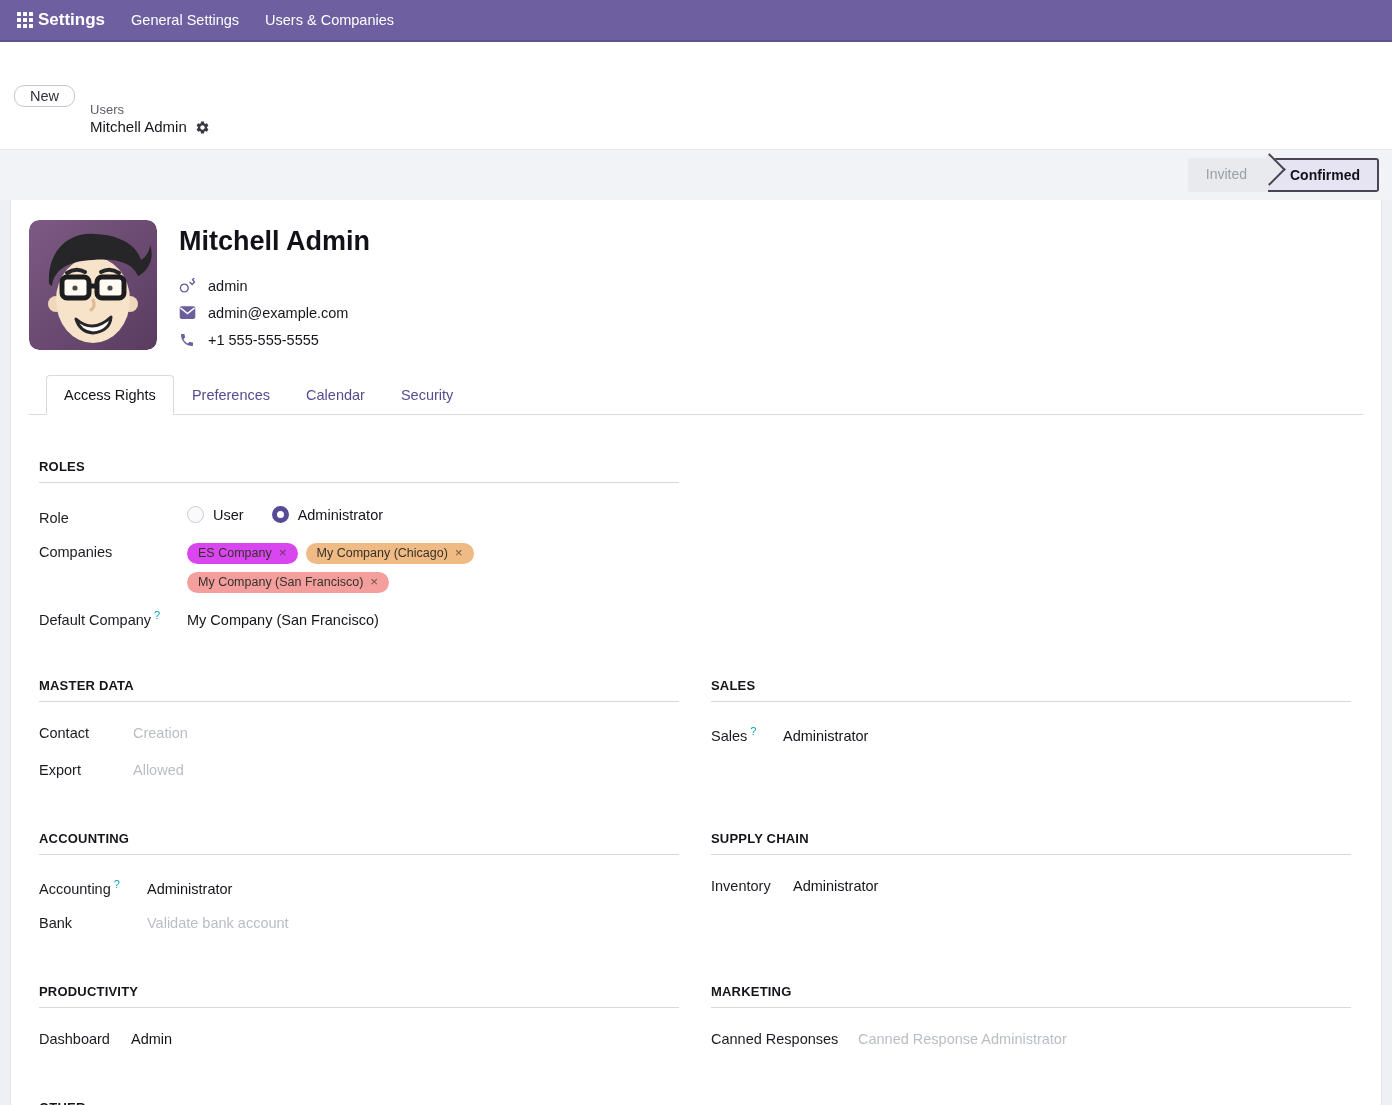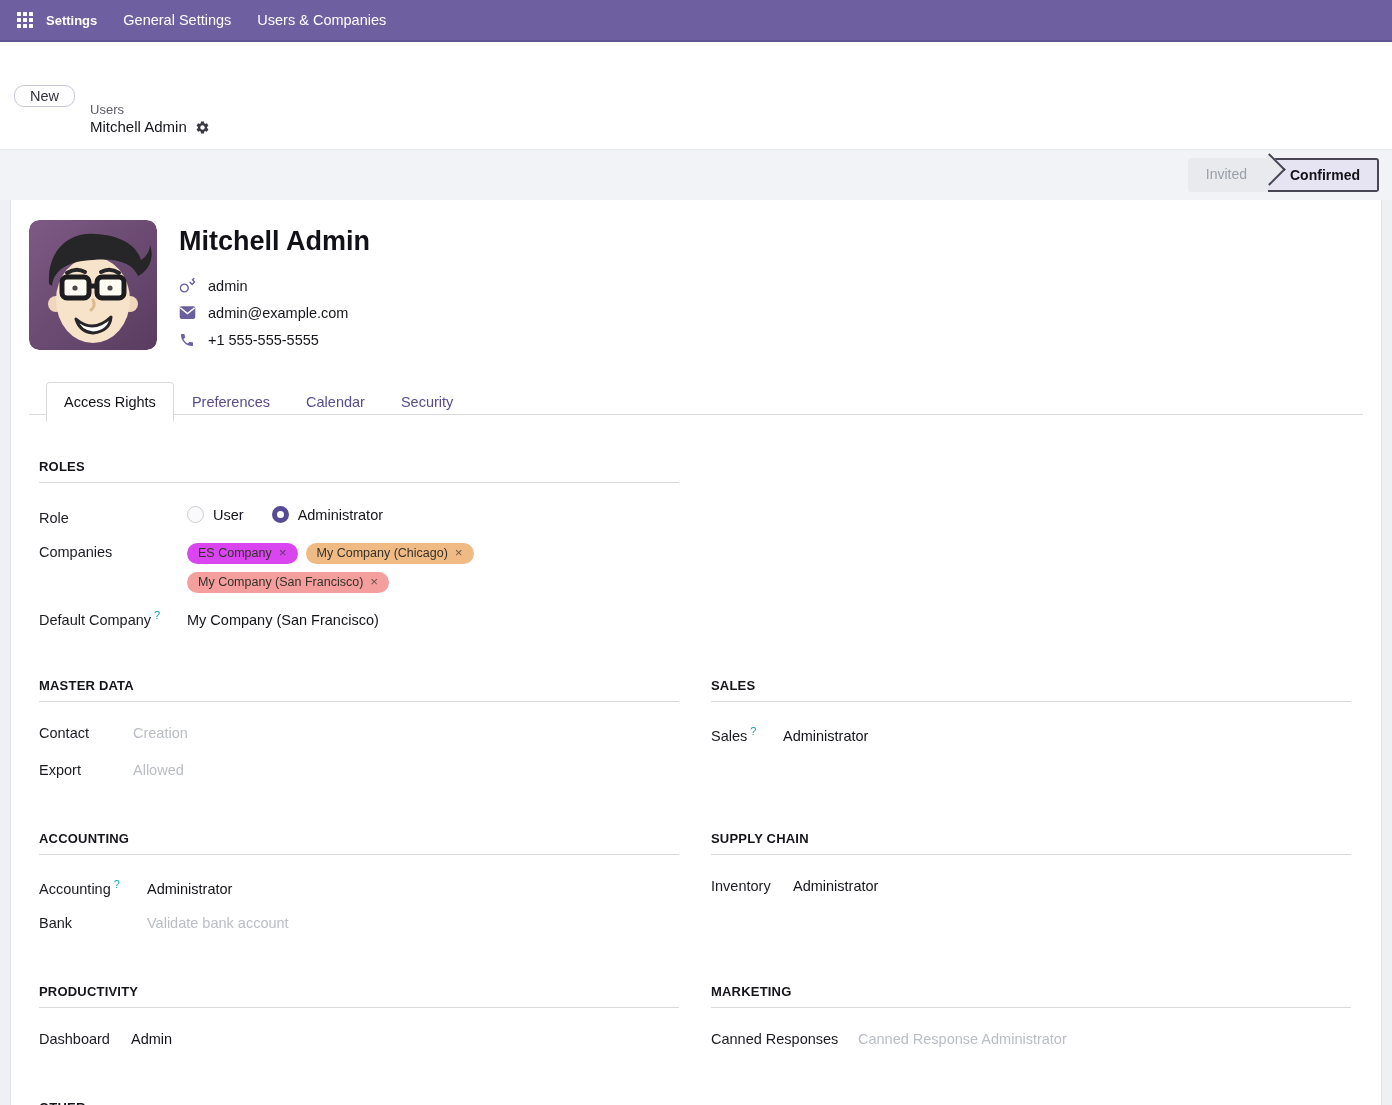--- a/index.html
+++ b/index.html
@@ -7,21 +7,21 @@
     width: 1392px; height: 1105px; overflow: hidden;
     background: #eef0f4;
     font-family: "Liberation Sans", sans-serif;
     color: #15141a;
   }
   
   .navbar {
     height: 42px; background: #6d5fa0; border-bottom: 2px solid #5f5390;
     display: flex; align-items: center; padding: 0 17px; gap: 26px; color: #fff;
   }
-  .brand { display: flex; align-items: center; gap: 13px; font-size: 13px; font-weight: 700; }
+  .brand { display: flex; align-items: center; gap: 5px; font-size: 17px; font-weight: 700; }
   .grid-icon { display: grid; grid-template-columns: repeat(3, 4px); grid-template-rows: repeat(3, 4px); gap: 2px; }
   .grid-icon i { background: #fff; border-radius: 0.5px; }
   .nav-item { font-size: 14.5px; cursor: pointer; }
   
   .crumb-bar { background: #fff; padding: 13px 14px 12px; display: flex; align-items: center; gap: 15px; }
   .btn-new {
     background: #fff; border: 1px solid #c9c7d6; border-radius: 10px;
     padding: 2px 15px; font-size: 14.5px; color: #33313d; cursor: pointer;
     font-family: "Liberation Sans", sans-serif;
   }
@@ -56,21 +56,21 @@
   }
   .profile { display: flex; gap: 22px; }
   .avatar { width: 128px; height: 130px; border-radius: 10px; overflow: hidden; flex: none; }
   .pinfo h1 { font-size: 27px; font-weight: 600; color: #121118; margin: 6px 0 20px; }
   .info-row { display: flex; align-items: center; gap: 12px; font-size: 14.5px; margin-bottom: 10px; color: #17161c; }
   .info-row .ic { width: 17px; height: 17px; flex: none; display: flex; align-items: center; }
   
   .tabs { display: flex; border-bottom: 1px solid #d9dade; margin-top: 16px; padding-left: 17px; }
   .tab {
     padding: 11px 17px; font-size: 14.5px; color: #574c8e; cursor: pointer;
-    position: relative; top: 8px; background: transparent; border: 1px solid transparent;
+    position: relative; top: 1px; background: transparent; border: 1px solid transparent;
   }
   .tab.active {
     background: #fff; border: 1px solid #d9dade; border-bottom: 1px solid #fff;
     border-radius: 4px 4px 0 0; color: #121118;
   }
   
   .content { padding: 44px 12px 0 10px; }
   .grid2 { display: grid; grid-template-columns: 1fr 1fr; column-gap: 32px; }
   .section { margin-bottom: 32px; }
   .section-title {

